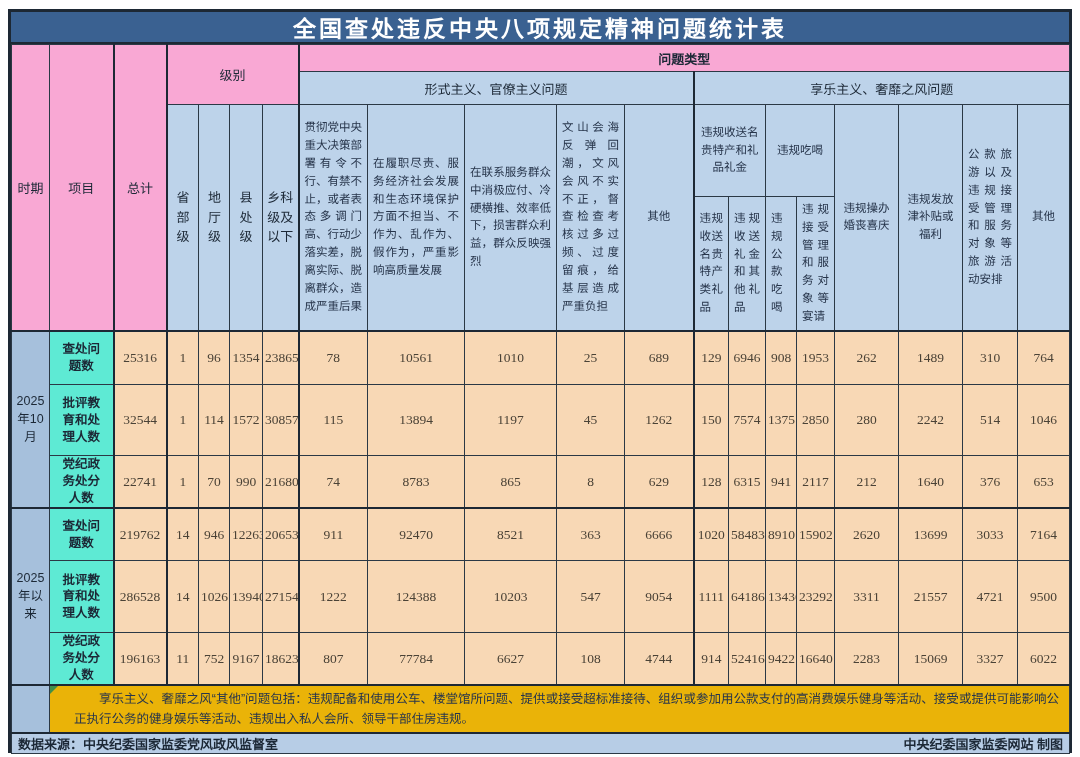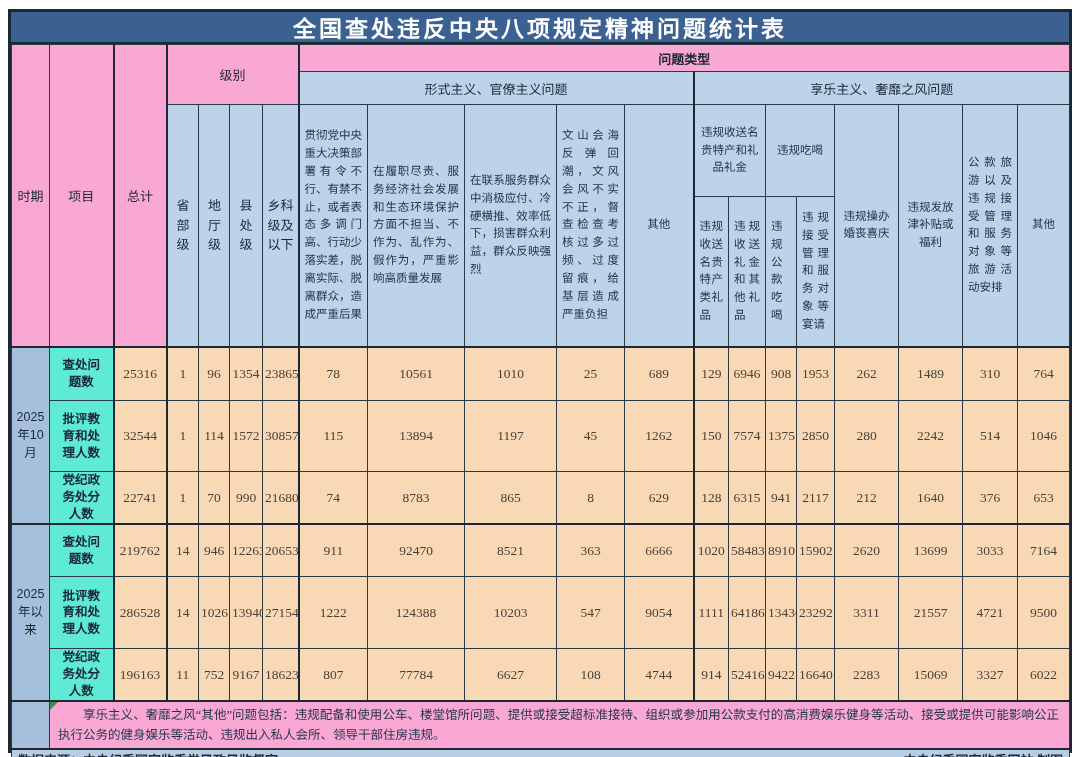--- a/index.html
+++ b/index.html
@@ -19,38 +19,38 @@
     border:1px solid #2b3845; text-align:center; vertical-align:middle;
     overflow:hidden; padding:1px 2px; color:#1c2836;
   }
   .med   { background:#f9a8d4; }
   .light { background:#bdd3ea; }
   .hsans { font-family:"Liberation Sans", sans-serif; font-size:13px; }
   .bold  { font-weight:bold; }
   .detail{
     background:#bdd3ea; font-family:"Liberation Serif", serif;
     font-size:11.5px; line-height:1.55; text-align:justify;
-    padding:12px 5px; color:#26344a;
+    padding:4px 5px; color:#26344a;
   }
   .detail.ctr { text-align:center; }
   .lvl1 { padding:12px 9px; line-height:1.5; }
-  .lvl2 { padding:0 4px; line-height:1.5;text-align:right; }
+  .lvl2 { padding:0 4px; line-height:1.5; }
   .num {
     background:#f8d8b5; font-family:"Liberation Serif", serif;
     font-size:13.5px; color:#4a4236;
   }
   .rowlabel { background:#5eead4; font-size:12.5px; font-weight:bold; line-height:1.35; padding:0 9px; }
   .period { background:#a6c0dc; font-size:12.5px; line-height:1.45; padding:0 3px; }
   .bl2 { border-left:2px solid #1d2834; }
   .bt2 { border-top:2px solid #1d2834; }
   .note-label { background:#a6c0dc; font-weight:bold; font-size:13px;padding-left:48px; }
   .note-cell {
-    position:relative; background:#f9a8d4; text-align:justify;
-    font-family:Liberation Serif, serif; font-size:12.5px; line-height:1.6;
-    padding:3px 10px 3px 8px; color:#27354c;
+    position:relative; background:#eab308; text-align:justify;
+    font-family:Liberation Sans, sans-serif; font-size:12.5px; line-height:1.6;
+    padding:3px 10px 3px 24px; color:#27354c;
   }
   .note-cell .inner { display:block; text-indent:2em; }
   .tri {
     position:absolute; top:0; left:0; width:0; height:0;
     border-top:8px solid #3f8f4a; border-right:8px solid transparent;
   }
   .source-cell { background:#b7cde6; padding:0 6px; }
   .src-flex {
     display:flex; justify-content:space-between; align-items:center;
     font-weight:bold; font-size:13px; color:#1c2836;

